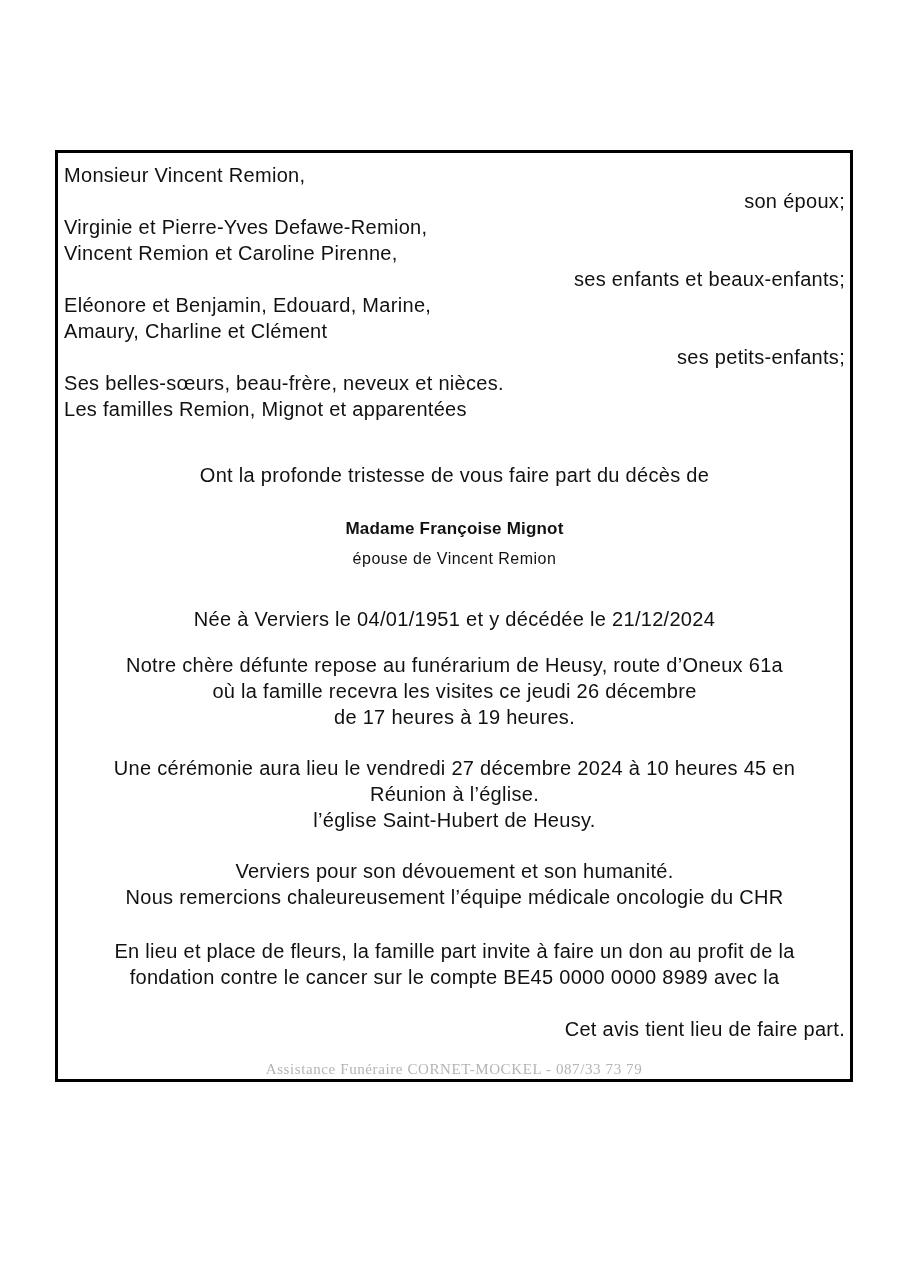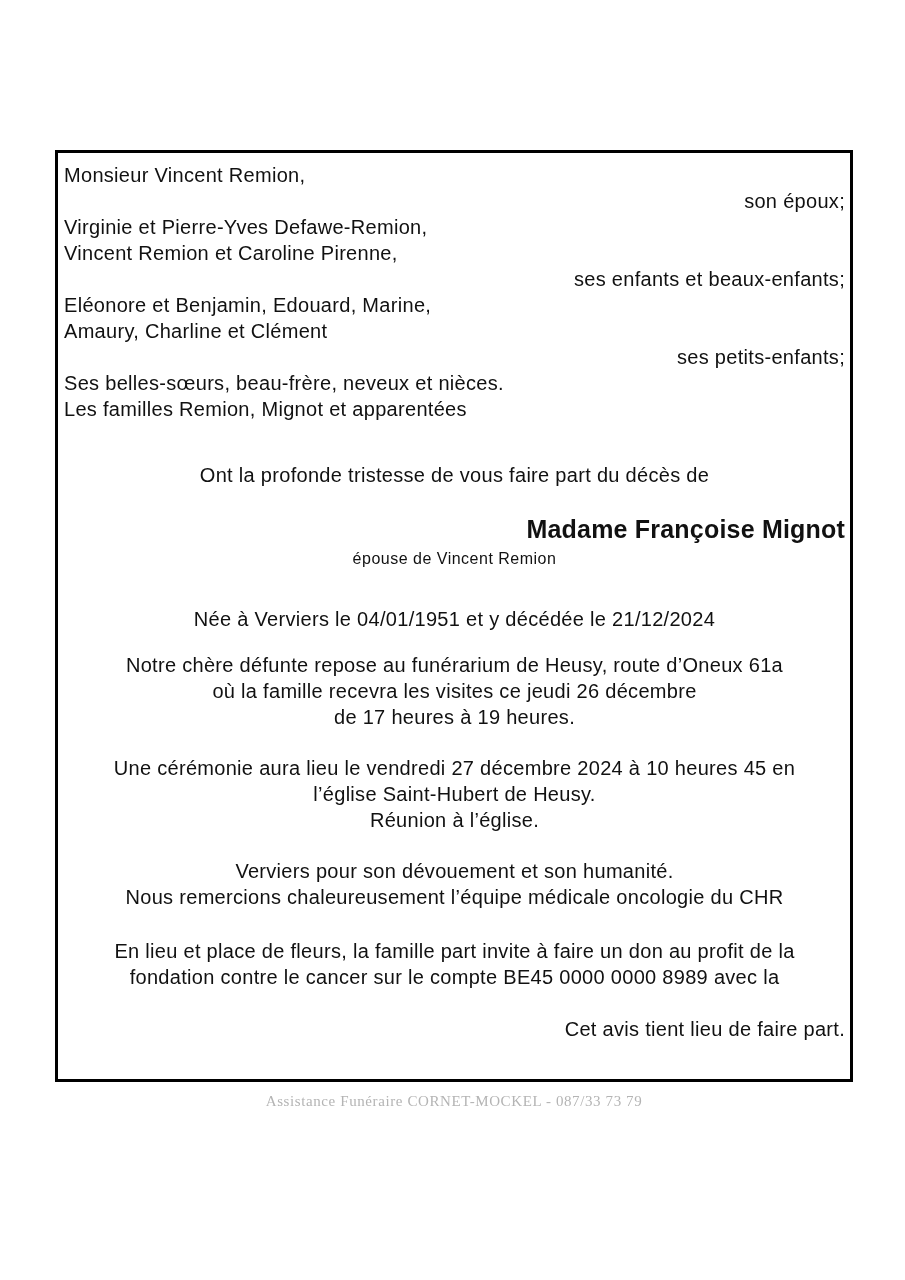--- a/index.html
+++ b/index.html
@@ -38,24 +38,23 @@
   .intro-line {
     margin-top: 40px;
     text-align: center;
   }
   .title-block {
     margin-top: 26px;
     text-align: center;
     line-height: 30px;
   }
   .deceased-name {
-    font-size: 25px;
+    font-size: 17px;
     font-weight: bold;
     letter-spacing: 0.2px;
-    text-align: right;
   }
   .deceased-subtitle {
     font-size: 16px;
     letter-spacing: 0.5px;
   }
   .birth-death-line {
     margin-top: 32px;
     text-align: center;
   }
   .para {
@@ -65,21 +64,21 @@
   .para.p-ceremony     { margin-top: 25px; }
   .para.p-thanks       { margin-top: 25px; }
   .para.p-donation     { margin-top: 28px; }
   .closing-line {
     margin-top: 26px;
     text-align: right;
   }
   .funeral-home-credit {
     position: absolute;
     left: 55px;
-    top: 1091px;
+    top: 1059px;
     width: 798px;
     text-align: center;
     font-family: "Liberation Serif", serif;
     font-size: 15px;
     line-height: 20px;
     letter-spacing: 0.6px;
     color: #b4b4b4;
   }
 </style>
 </head>
@@ -112,22 +111,22 @@
     <div class="birth-death-line">Née à Verviers le 04/01/1951 et y décédée le 21/12/2024</div>
 
     <div class="para p-funeral-home">
       <div>Notre chère défunte repose au funérarium de Heusy, route d’Oneux 61a</div>
       <div>où la famille recevra les visites  ce jeudi 26 décembre</div>
       <div>de 17 heures à 19 heures.</div>
     </div>
 
     <div class="para p-ceremony">
       <div>Une cérémonie aura lieu le vendredi 27 décembre 2024 à 10 heures 45 en</div>
+      <div>Réunion à l’église.</div>
       <div>l’église Saint-Hubert de Heusy.</div>
-      <div>Réunion à l’église.</div>
     </div>
 
     <div class="para p-thanks">
       <div>Verviers pour son dévouement et son humanité.</div>
       <div>Nous remercions chaleureusement l’équipe médicale oncologie du CHR</div>
     </div>
 
     <div class="para p-donation">
       <div>En lieu et place de fleurs, la famille part invite à faire un don au profit de la</div>
       <div>fondation contre le cancer sur le compte BE45 0000 0000 8989 avec la</div>

